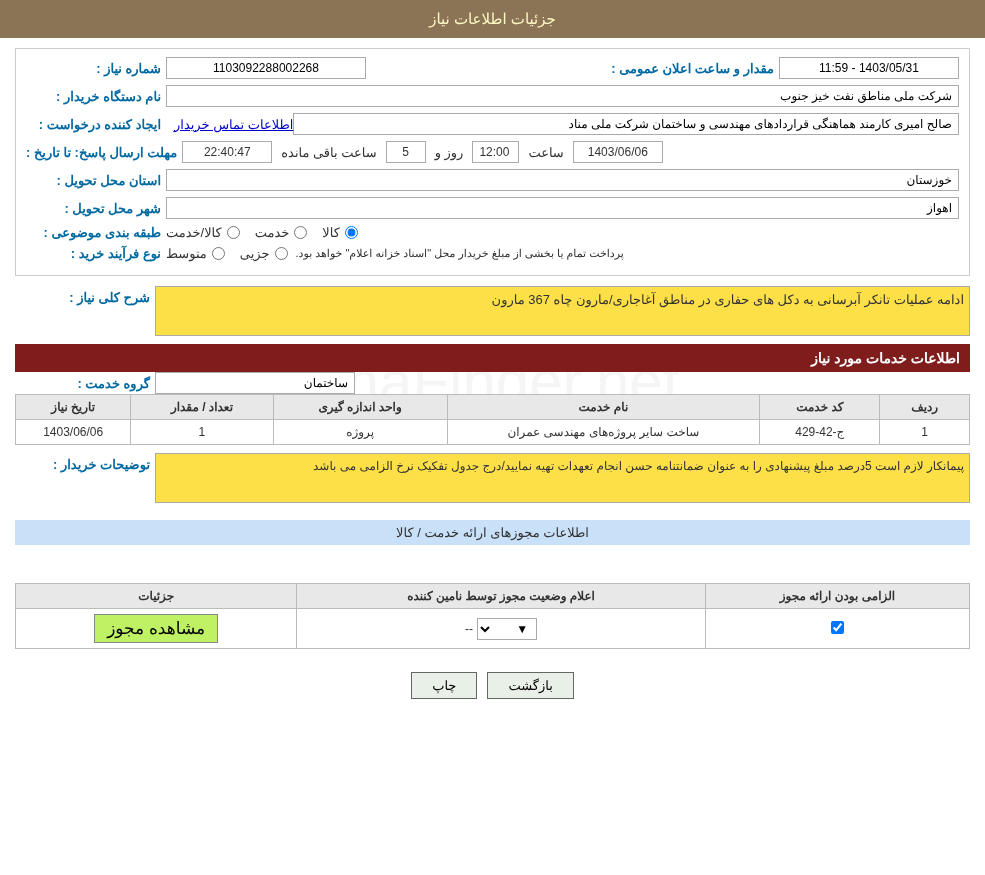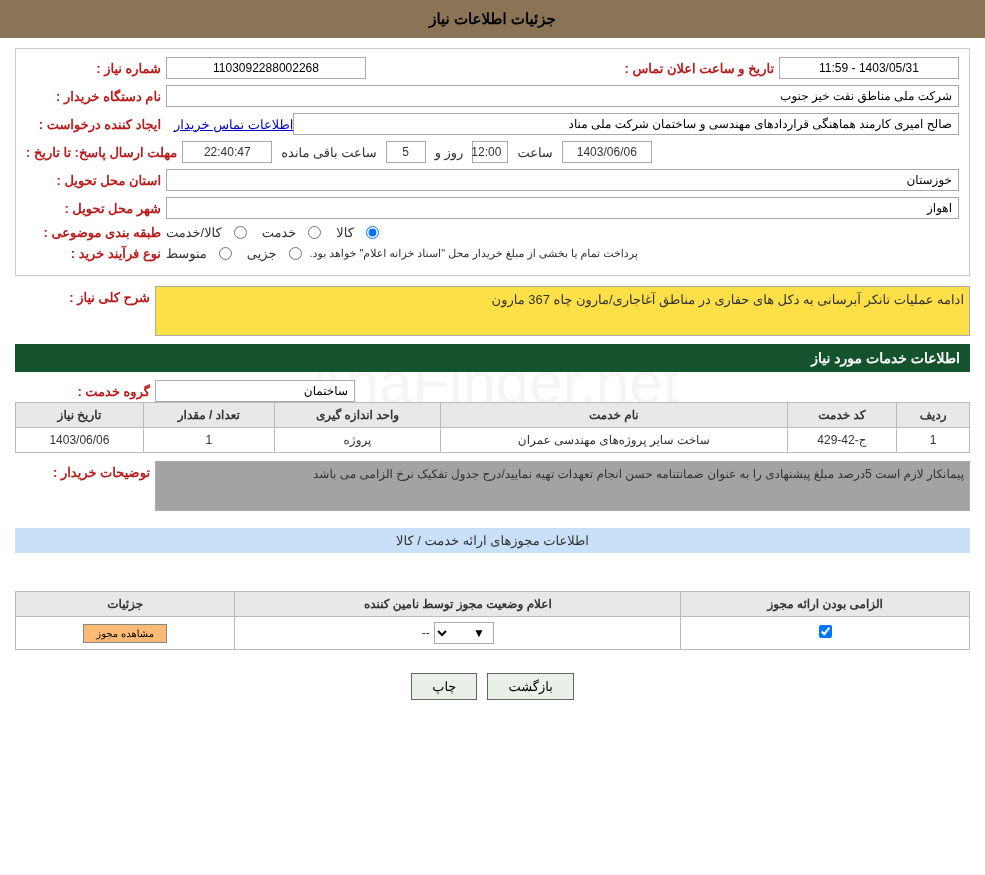--- a/index.html
+++ b/index.html
@@ -11,25 +11,25 @@
       color: #333;
     }
     .page-wrapper {
       max-width: 985px;
       margin: 0 auto;
       background: #fff;
       min-height: 875px;
     }
     .header-bar {
       background: #8B7355;
-      color: #000000;
+      color: #fef9c3;
       text-align: center;
       padding: 10px;
       font-size: 15px;
-      font-weight: bold;
+      font-weight: normal;
     }
     .main-content {
       padding: 10px 15px;
     }
     .section-block {
       border: 1px solid #ccc;
       margin-bottom: 10px;
       padding: 8px 10px;
       background: #fff;
     }
@@ -38,21 +38,21 @@
       align-items: center;
       margin-bottom: 6px;
       flex-direction: row-reverse;
     }
     .info-label {
       font-weight: bold;
       white-space: nowrap;
       min-width: 140px;
       text-align: right;
       padding-right: 5px;
-      color: #b91c1c;
+      color: #0369a1;
     }
     .input-box {
       border: 1px solid #aaa;
       background: #fff;
       padding: 3px 6px;
       font-size: 12px;
       font-family: Tahoma, Arial, sans-serif;
       direction: rtl;
     }
     .input-full {
@@ -70,50 +70,50 @@
       display: flex;
       align-items: center;
       flex-direction: row-reverse;
       gap: 4px;
     }
     .date-label {
       color: #333;
       white-space: nowrap;
     }
     .section-title {
-      background: #14532d;
+      background: #7f1d1d;
       color: #fff;
       padding: 6px 10px;
       font-weight: bold;
       font-size: 14px;
       text-align: right;
-      margin-bottom: 8px;
+      margin-bottom: 0;
     }
     .radio-group {
       display: flex;
       flex-direction: row-reverse;
       gap: 15px;
       align-items: center;
     }
     .radio-item {
       display: flex;
       align-items: center;
-      gap: 12px;
+      gap: 5px;
       flex-direction: row-reverse;
     }
     table.data-table {
       width: 100%;
       border-collapse: collapse;
       font-size: 12px;
       margin-bottom: 8px;
     }
     table.data-table th {
       background: #e8e8e8;
       border: 1px solid #bbb;
-      padding: 5px 8px;
+      padding: 5px 16px;
       text-align: center;
       font-weight: bold;
     }
     table.data-table td {
       border: 1px solid #bbb;
       padding: 5px 8px;
       text-align: center;
     }
     .watermark-area {
       position: relative;
@@ -183,25 +183,25 @@
       border: 1px solid #aaa;
       background: #fff;
       padding: 2px 4px;
       font-size: 12px;
       font-family: Tahoma, Arial, sans-serif;
       direction: rtl;
       width: 100%;
     }
     .view-btn {
       padding: 3px 12px;
-      font-size: 10px;
+      font-size: 17px;
       font-family: Tahoma, Arial, sans-serif;
       cursor: pointer;
       border: 1px solid #888;
-      background: #fdba74;
+      background: #bef264;
     }
   </style>
 </head>
 <body>
 
 <div class="page-wrapper">
 
   <div class="header-bar">
     <span>جزئیات اطلاعات نیاز</span>
   </div>
@@ -209,21 +209,21 @@
   <div class="main-content watermark-area">
     <div class="watermark">AnaFinder.net</div>
     <div class="content-relative">
 
       <div class="section-block">
 
         <div class="info-row">
           <span class="info-label">شماره نیاز :</span>
           <input type="text" class="input-box input-medium" value="1103092288002268" style="width: 200px; text-align: center;">
           <span style="flex:1;"></span>
-          <span class="info-label" style="min-width:auto; padding-left:8px;">تاریخ و ساعت اعلان تماس :</span>
+          <span class="info-label" style="min-width:auto; padding-left:8px;">مقدار و ساعت اعلان عمومی :</span>
           <input type="text" class="input-box" style="width: 180px; text-align: center;" value="1403/05/31 - 11:59">
         </div>
 
         <div class="info-row">
           <span class="info-label">نام دستگاه خریدار :</span>
           <input type="text" class="input-box input-full" style="flex: 1 1 0%;" value="شرکت ملی مناطق نفت خیز جنوب">
         </div>
 
         <div class="info-row">
           <span class="info-label">ایجاد کننده درخواست :</span>
@@ -231,21 +231,21 @@
           <input type="text" class="input-box" style="flex: 1 1 0%;" value="صالح امیری کارمند هماهنگی قراردادهای مهندسی و ساختمان شرکت ملی مناد">
         </div>
 
         <div class="info-row">
           <span class="info-label">مهلت ارسال پاسخ: تا تاریخ :</span>
           <div class="date-row" style="flex:1;">
             <span class="input-box date-label" style="width:90px; text-align:center; display:inline-block;">22:40:47</span>
             <span style="padding: 0 5px;">ساعت باقی مانده</span>
             <span class="input-box date-label" style="width:40px; text-align:center; display:inline-block;">5</span>
             <span style="padding: 0 5px;">روز و</span>
-            <span class="input-box date-label" style="width:36px; text-align:left; display:inline-block;">12:00</span>
+            <span class="input-box date-label" style="width:47px; text-align:left; display:inline-block;">12:00</span>
             <span style="padding: 0 5px;">ساعت</span>
             <span class="input-box date-label" style="width:90px; text-align:center; display:inline-block;">1403/06/06</span>
           </div>
         </div>
 
         <div class="info-row">
           <span class="info-label">استان محل تحویل :</span>
           <input type="text" class="input-box input-full" style="flex: 1 1 0%;" value="خوزستان">
         </div>
 
@@ -321,21 +321,21 @@
       <td>ساخت سایر پروژه‌های مهندسی عمران</td>
       <td>پروژه</td>
       <td>1</td>
       <td>1403/06/06</td>
     </tr>
           </tbody>
       </table>
 
       <div class="info-row" style="align-items:flex-start; margin-bottom:17px;">
         <span class="info-label" style="padding-top:4px;">توضیحات خریدار :</span>
-        <div style="flex:1; border:1px solid #aaa; padding:5px; min-height:50px; background:#a3a3a3; text-align:right; font-size:12px;">پیمانکار لازم است 5درصد مبلغ پیشنهادی را به عنوان ضمانتنامه حسن انجام تعهدات تهیه نمایید/درج جدول تفکیک نرخ الزامی می باشد</div>
+        <div style="flex:1; border:1px solid #aaa; padding:5px; min-height:50px; background:#fde047; text-align:right; font-size:12px;">پیمانکار لازم است 5درصد مبلغ پیشنهادی را به عنوان ضمانتنامه حسن انجام تعهدات تهیه نمایید/درج جدول تفکیک نرخ الزامی می باشد</div>
       </div>
 
       <div class="section-link-title">
         <span>اطلاعات مجوزهای ارائه خدمت / کالا</span>
       </div>
 
       <div style="height:30px;"></div>
 
       <table class="permissions-table">
         <thead>

